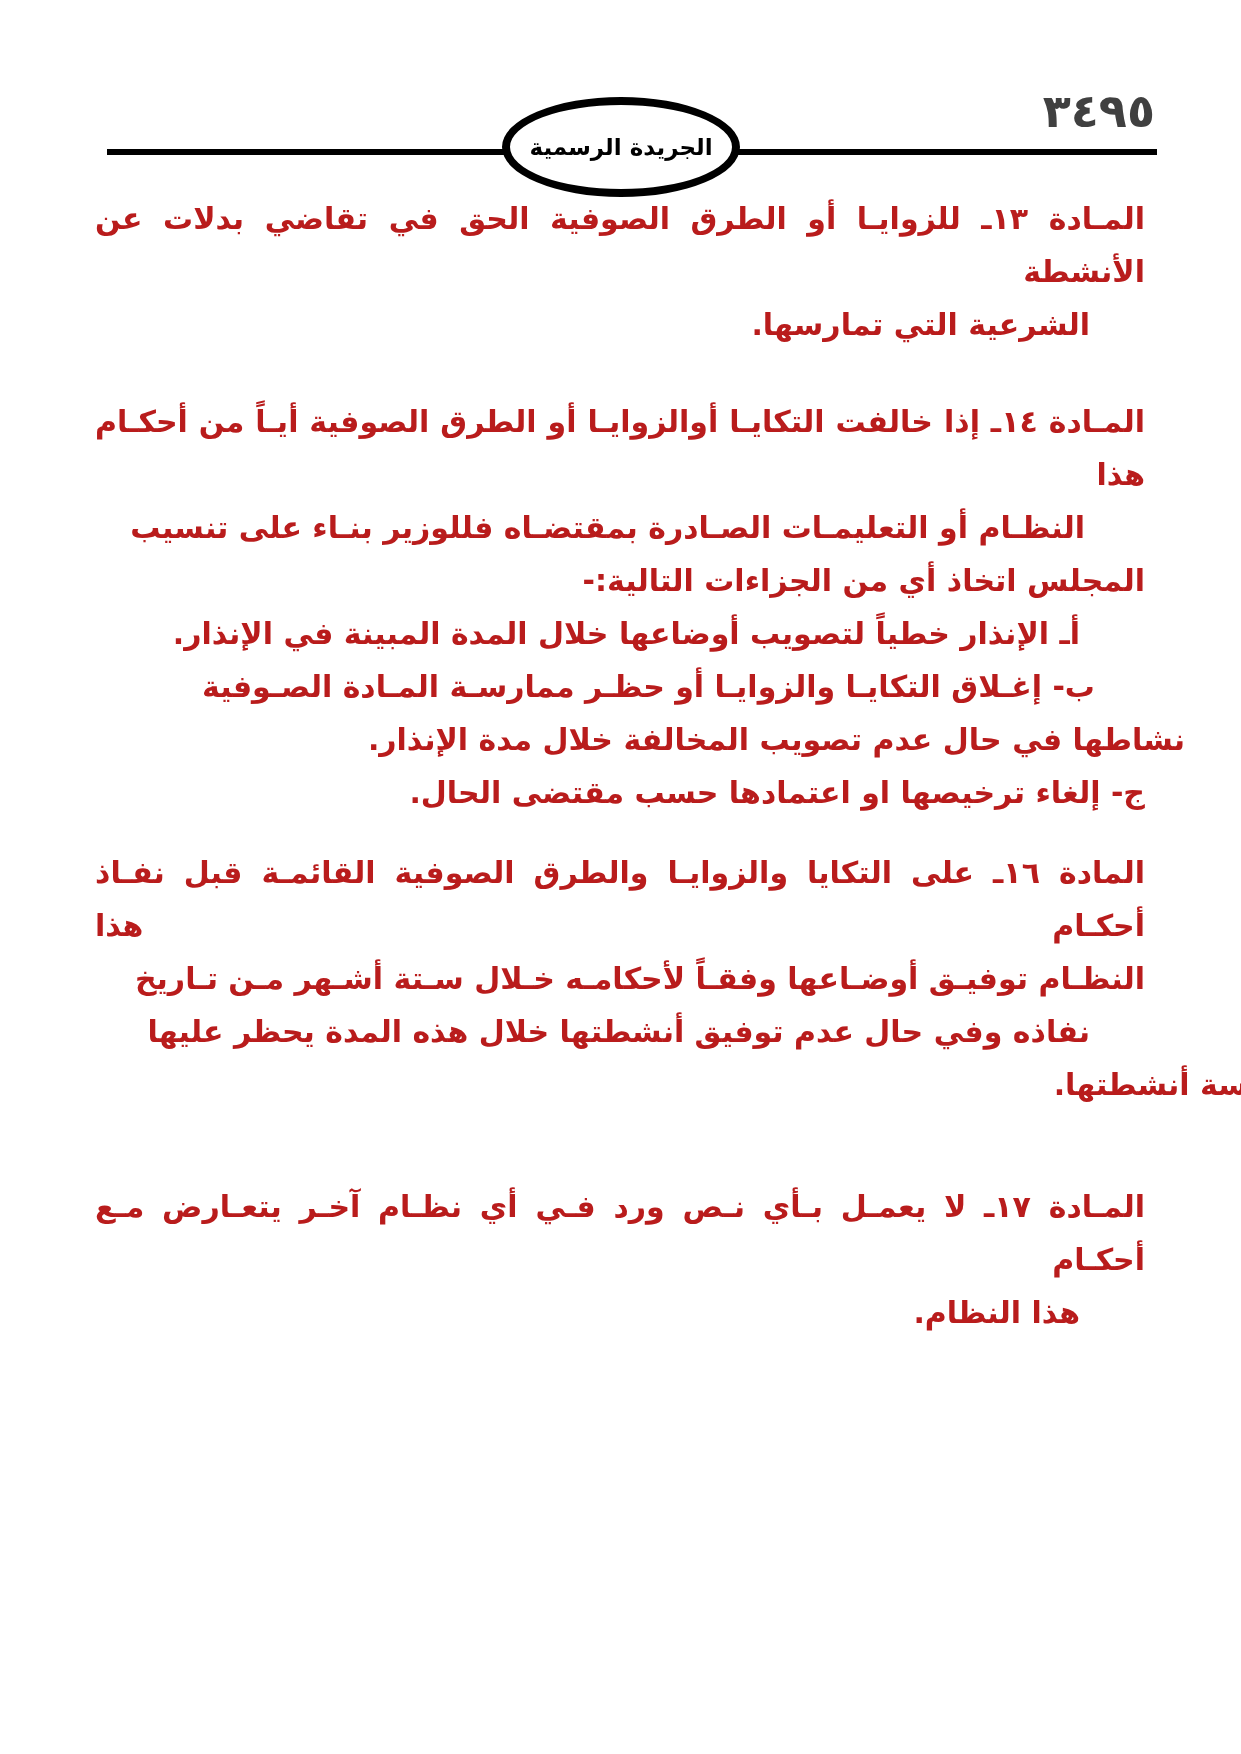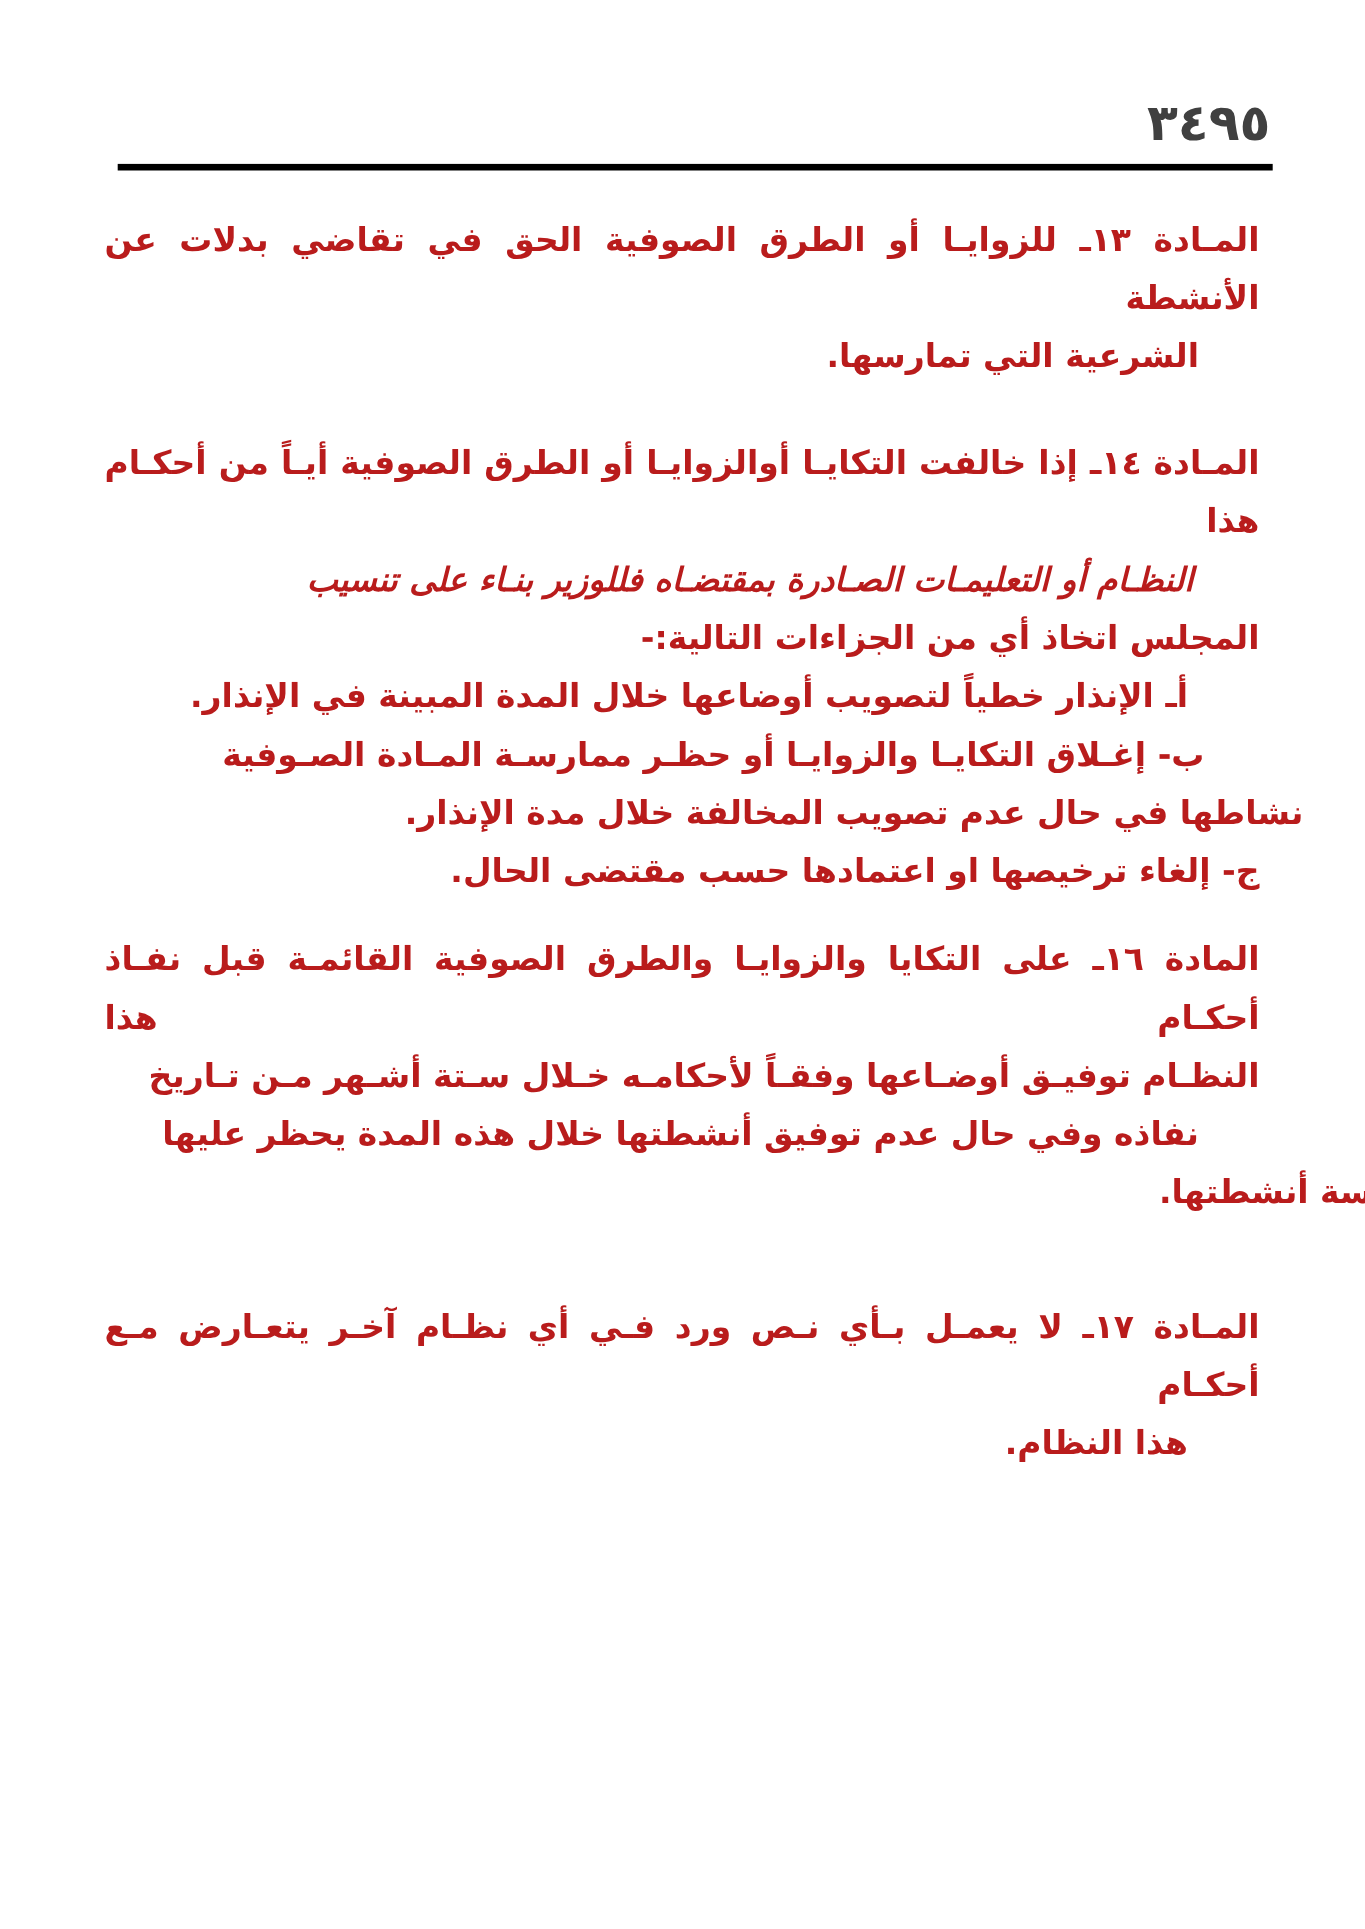--- a/index.html
+++ b/index.html
@@ -73,35 +73,38 @@
   .ln{white-space:nowrap;}
   .ln.full{
     white-space:normal;
     text-align:justify;
     text-align-last:justify;
     text-justify:inter-word;
   }
   .ln.c{text-align:right;}
   .sL50{transform:translateX(-50px);}
   .sL55{transform:translateX(-55px);}
-  .sL60{transform:translateX(-60px);font-style:italic;}
+  .sL60{transform:translateX(-60px);}
   .sL65{transform:translateX(-65px);}
   .sP40{transform:translateX(40px);}
   .sP120{transform:translateX(120px);}
   .sP170{transform:translateX(170px);}
 </style>
 </head>
 <body>
 
 <div class="page">
 
   <div class="page-number">٣٤٩٥</div>
 
   <div class="header-rule"></div>
 
+  <div class="gazette-badge">
+    <span>الجريدة الرسمية</span>
+  </div>
 
   <div class="doc-body">
 
     <div class="para m13">
       <div class="ln full">المـادة ١٣ـ للزوايـا أو الطرق الصوفية الحق في تقاضي بدلات عن الأنشطة</div>
       <div class="ln c sL55">الشرعية التي تمارسها.</div>
     </div>
 
     <div class="para m14">
       <div class="ln full">المـادة ١٤ـ إذا خالفت التكايـا أوالزوايـا أو الطرق الصوفية أيـاً من أحكـام هذا</div>

